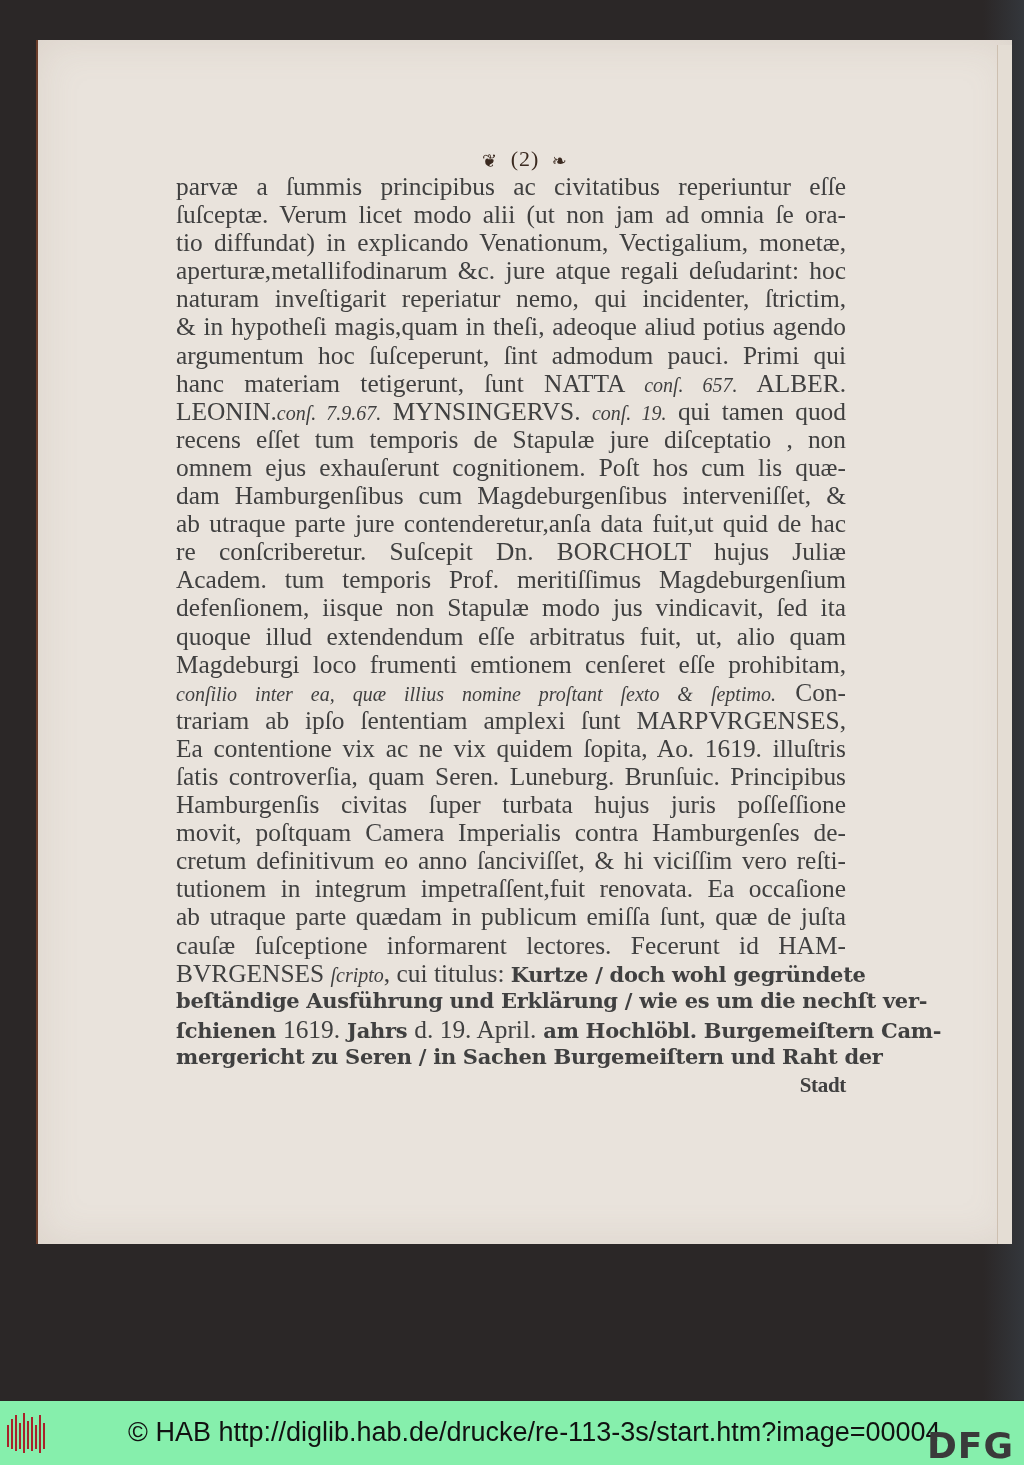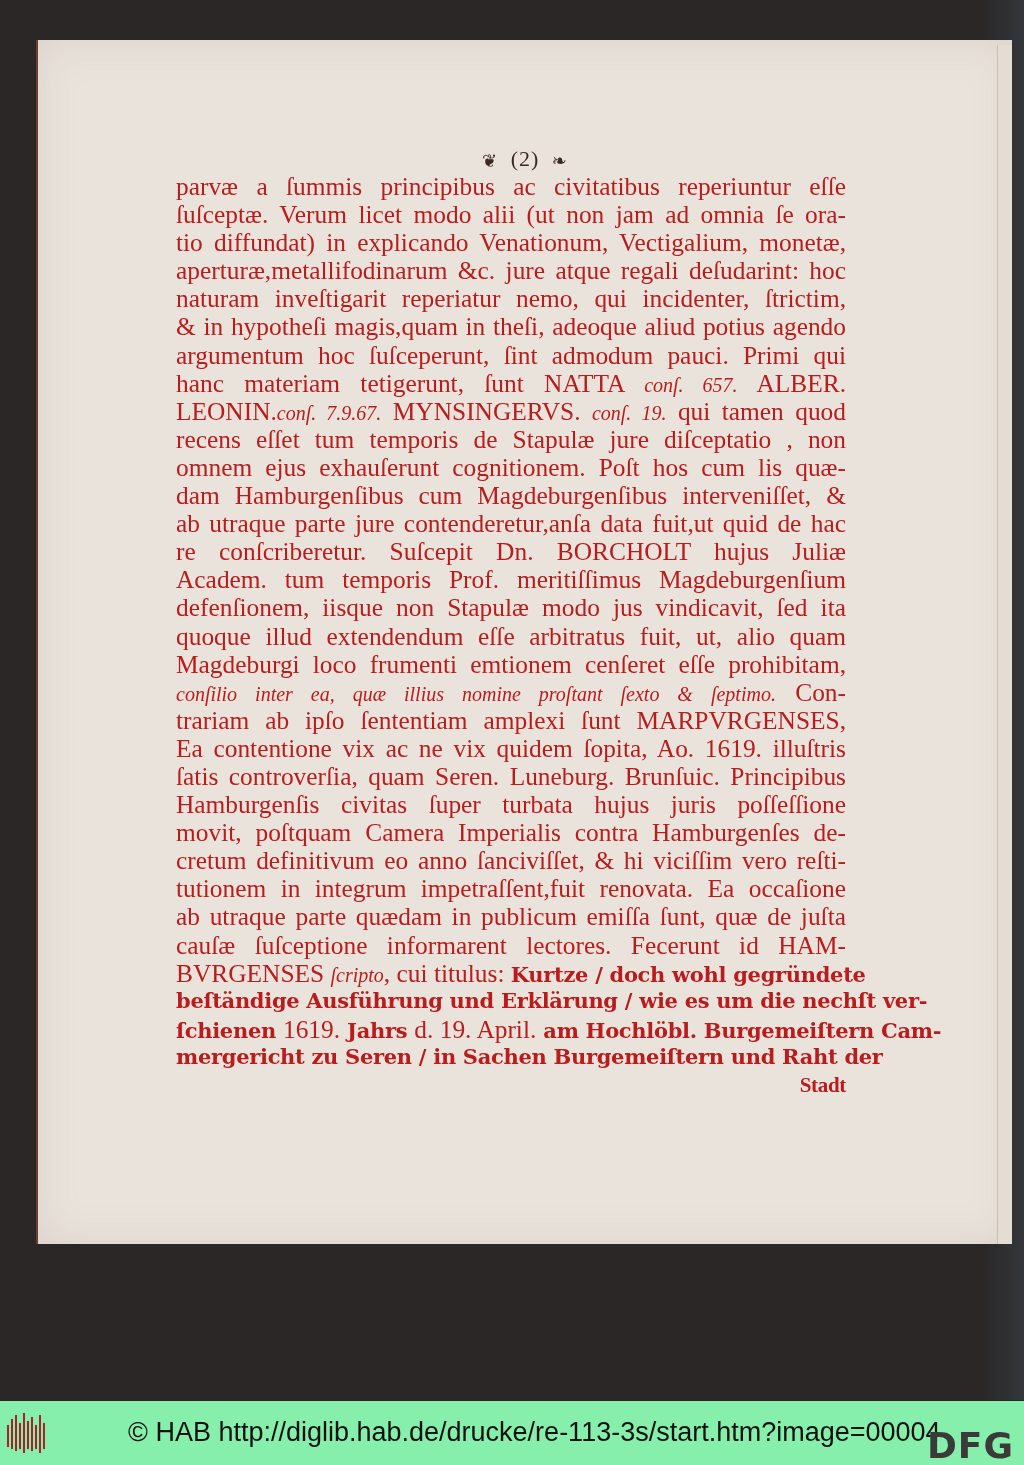--- a/index.html
+++ b/index.html
@@ -28,21 +28,21 @@
     position:absolute; right:0; top:5px; bottom:0; width:14px;
     background:#e4ddd4;
   }
   .page-number {
     position:absolute; left:0; width:100%; top:106px; text-align:center;
     font-size:22px; color:#3b2a20; letter-spacing:1px;
   }
   .ornament { display:inline-block; font-size:18px; color:#3b2a20; vertical-align:middle; margin:0 6px; }
   .text-block {
     position:absolute; left:138px; top:132px; width:670px;
-    color:#b91c1c; font-size:25.4px; line-height:28.1px;
+    color:#404040; font-size:25.4px; line-height:28.1px;
   }
   .line { display:block; white-space:nowrap; text-align:justify; text-align-last:justify; height:28.1px; overflow:visible; }
   .line.last-right { text-align:right; text-align-last:right;font-family:Liberation Serif, serif; }
   .ital { font-style:italic; font-size:20px; }
   .fraktur { font-family:"DejaVu Serif", serif; font-weight:bold; font-size:21px; letter-spacing:-0.3px; }
   .footer {
     position:absolute; left:0; top:1401px; width:1024px; height:64px;
     background:#86efac;
     font-family:"Liberation Sans", "DejaVu Sans", sans-serif;
   }

